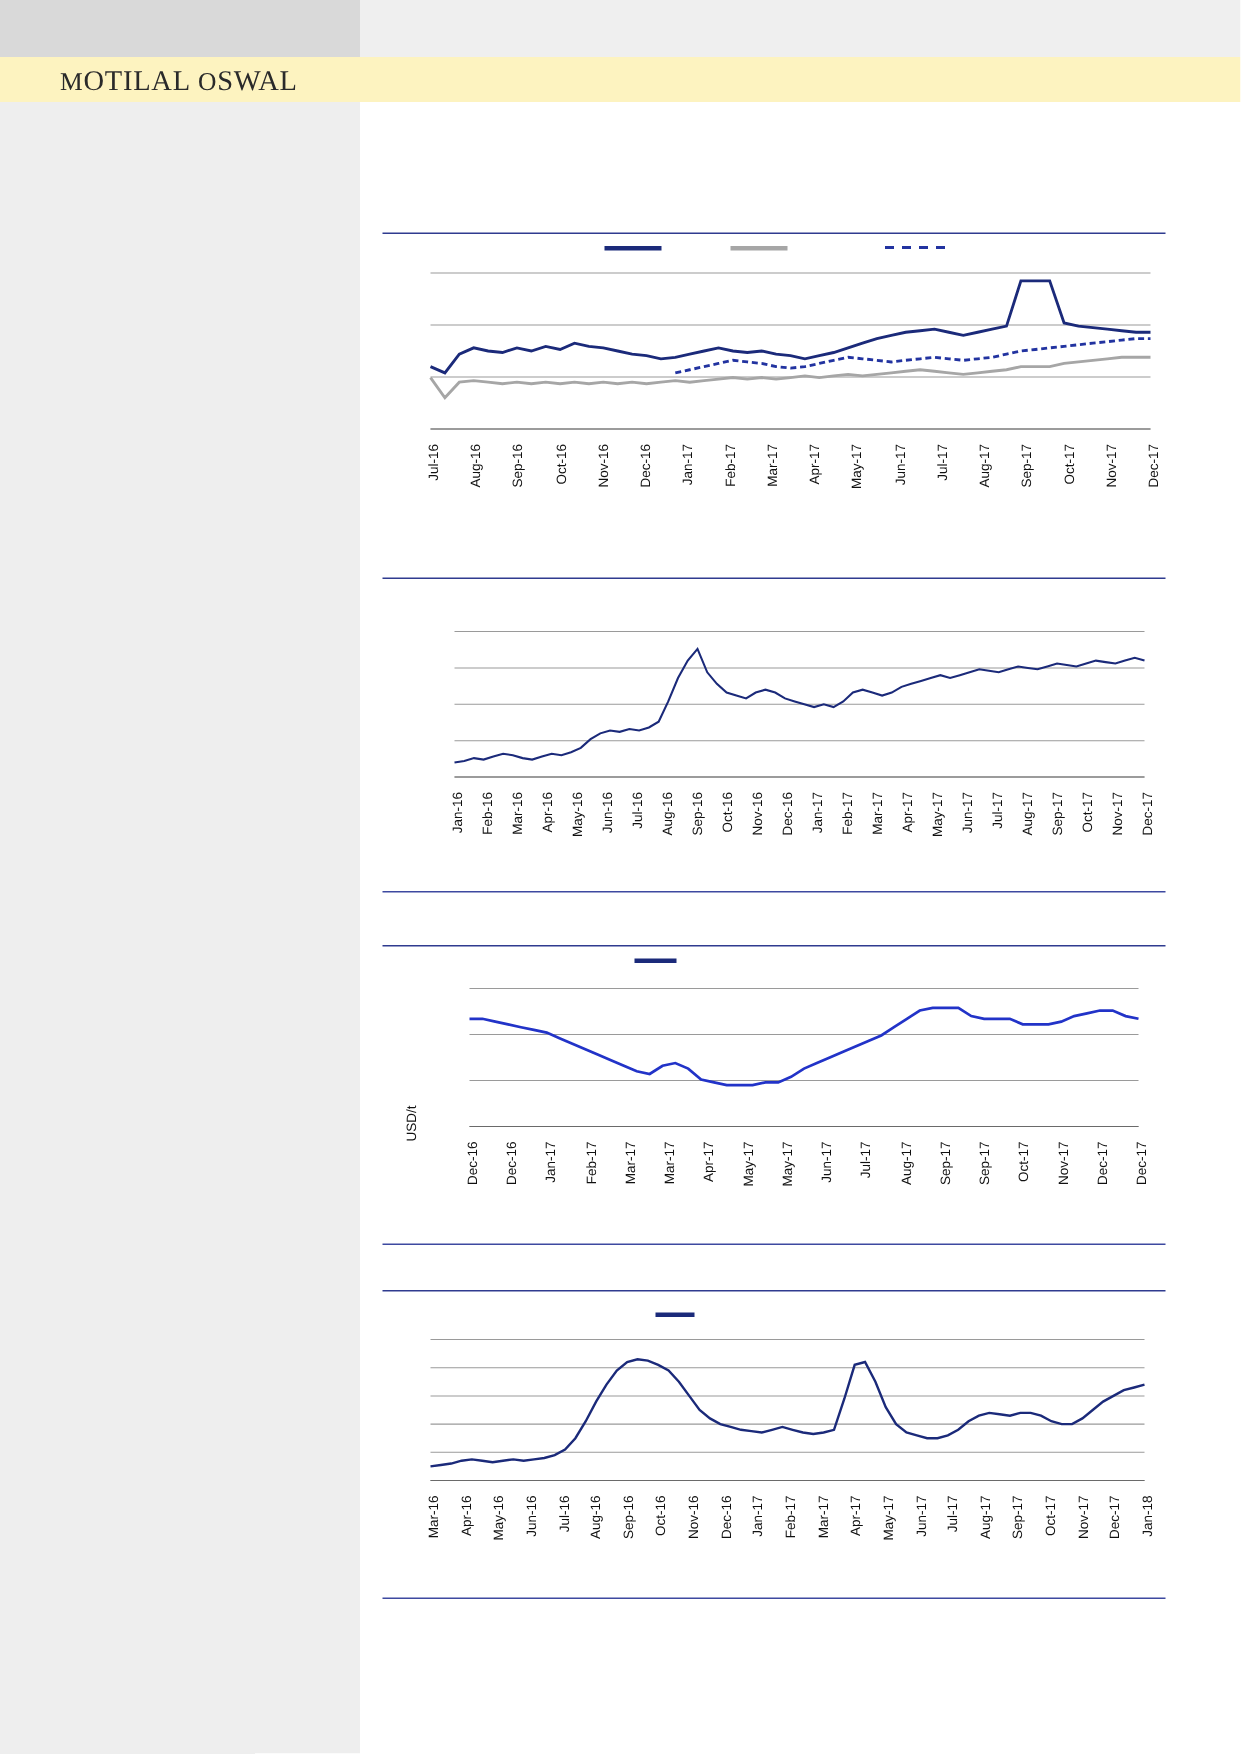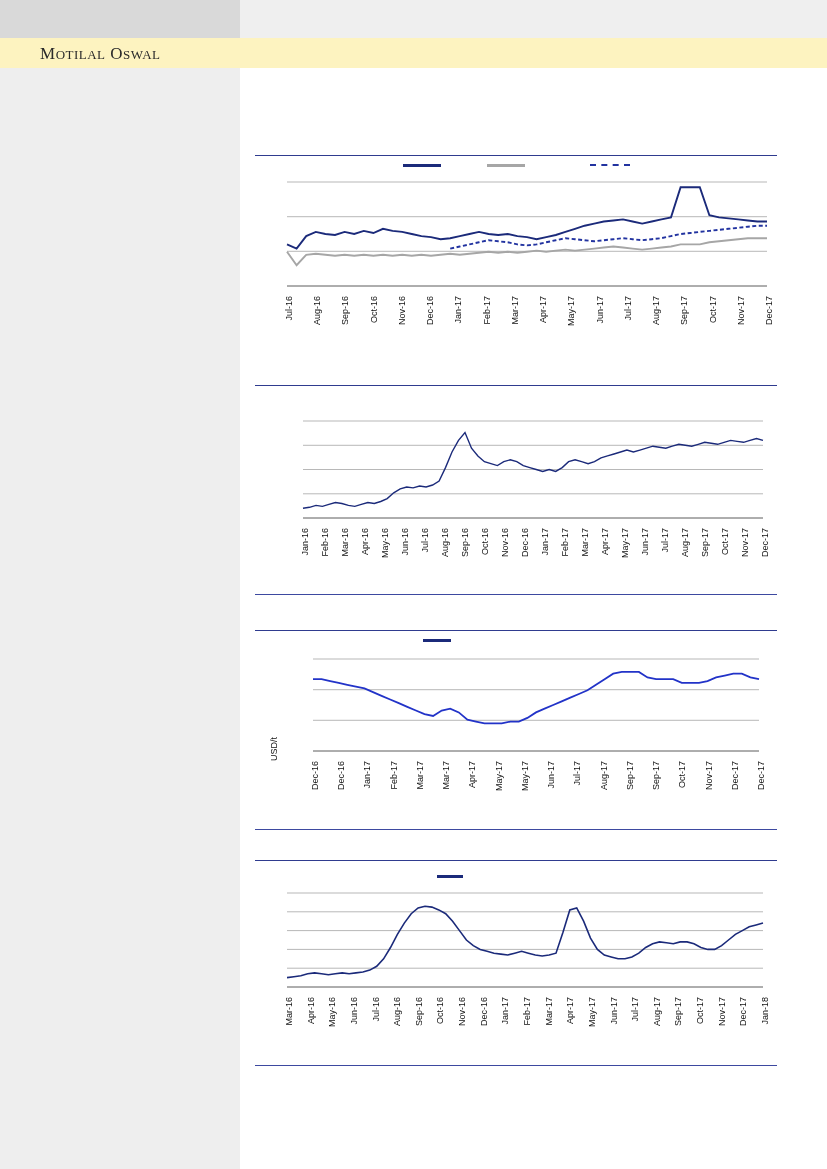--- a/index.html
+++ b/index.html
@@ -36,21 +36,21 @@
   }
   .brand-text {
     position: absolute;
     left: 40px; top: 44px;
     font-family: "Liberation Serif", serif;
     font-size: 17px;
     letter-spacing: .5px;
     color: #2a2a2a;
   }
   .brand-text .small {
-    font-size: 13px;
+    font-size: 19px;
   }
   .left-rail {
     position: absolute;
     left: 0; top: 68px;
     width: 240px; height: 1101px;
     background: #eeeeee;
   }
   .page-body {
     position: absolute;
     left: 240px; top: 68px;

